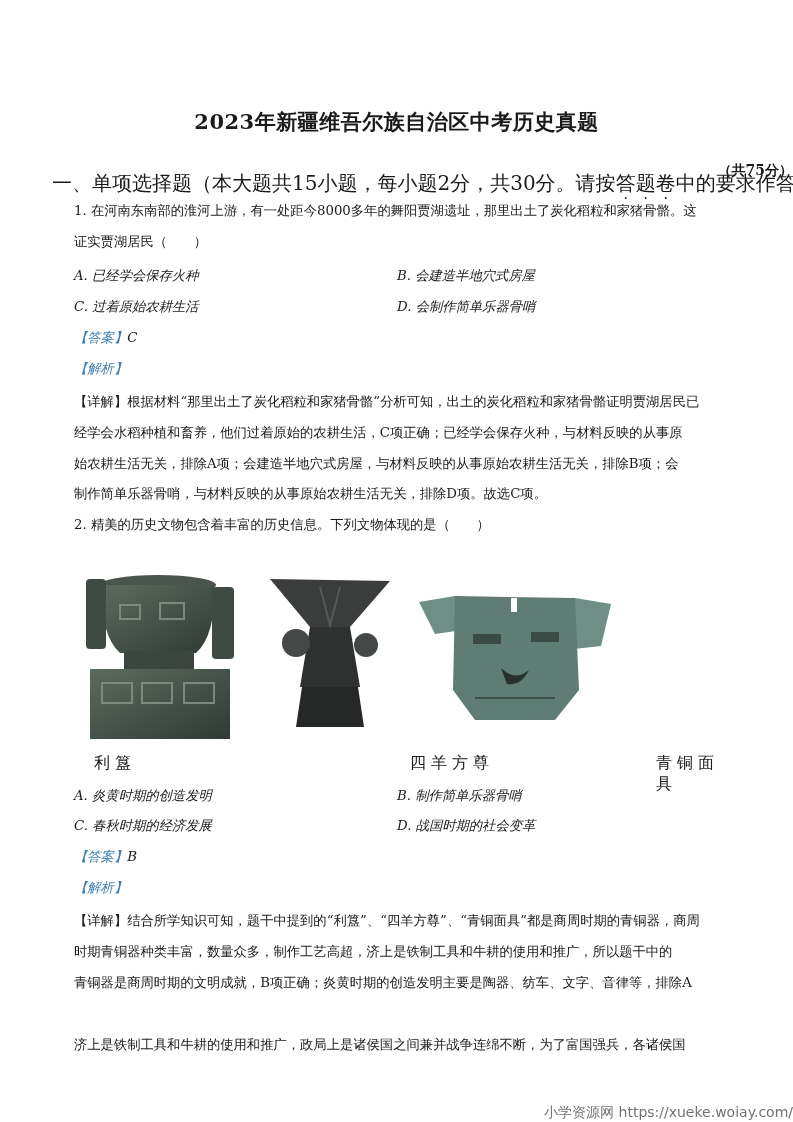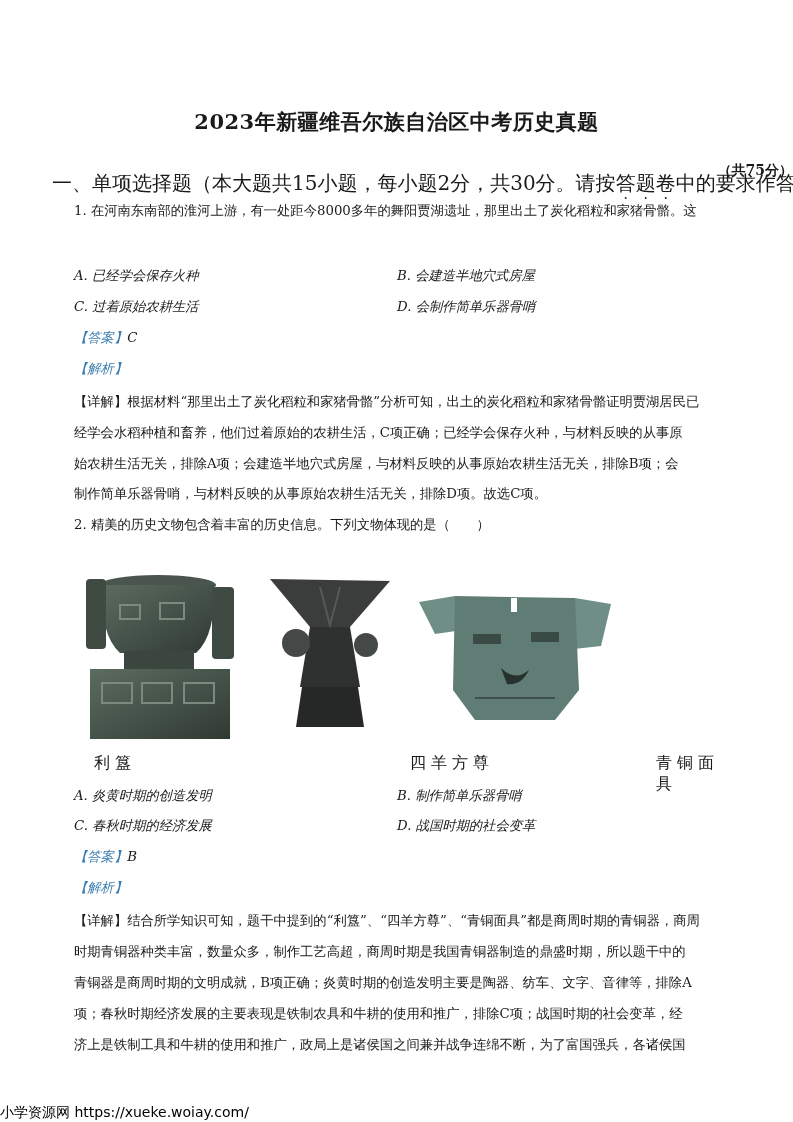--- a/index.html
+++ b/index.html
@@ -12,34 +12,35 @@
               font-size:14px; font-weight:bold; }
   .section { position:absolute; top:130px; left:52px; width:680px; font-size:20px; font-weight:normal; white-space:nowrap; }
   .em { position:relative; }
   .em::after { content:"·"; position:absolute; left:50%; transform:translateX(-50%); bottom:-11px; font-size:14px; }
   .line { position:absolute; left:74px; width:660px; font-size:13.3px; line-height:20px; white-space:nowrap; }
   .opt { position:absolute; font-size:13.3px; white-space:nowrap;font-style:italic; }
   .tag { color:#3b7db0; }
   .figure { position:absolute; top:515px; left:70px; width:660px; height:200px; }
   .art { position:absolute; }
   .caption { position:absolute; font-size:16px; letter-spacing:5px; font-family:"DejaVu Serif",serif; }
-  .footer { position:absolute; top:1064px; left:0; width:793px; text-align:left;
-            font-family:"DejaVu Sans","Liberation Sans",sans-serif; font-size:14px; color:#000000; }
+  .footer { position:absolute; top:1064px; left:0; width:793px; text-align:right;
+            font-family:"DejaVu Sans","Liberation Sans",sans-serif; font-size:14px; color:#737373; }
 </style>
 </head>
 <body>
 
 <div class="page">
 
   <div class="title">2023年新疆维吾尔族自治区中考历史真题</div>
   <div class="subtitle">（共75分）</div>
 
   <div class="section"><span>一、单项选择题（本大题共15小题，每小题2分，共30分。请按</span><span class="em">答</span><span class="em">题</span><span class="em">卷</span><span>中的要求作答）</span></div>
 
   <div class="line" style="top:161px">1. 在河南东南部的淮河上游，有一处距今8000多年的舞阳贾湖遗址，那里出土了炭化稻粒和家猪骨骼。这</div>
+  <div class="line" style="top:192px">证实贾湖居民（　　）</div>
 
   <div class="opt" style="top:227px;left:74px">A. 已经学会保存火种</div>
   <div class="opt" style="top:227px;left:397px">B. 会建造半地穴式房屋</div>
   <div class="opt" style="top:258px;left:74px">C. 过着原始农耕生活</div>
   <div class="opt" style="top:258px;left:397px">D. 会制作简单乐器骨哨</div>
 
   <div class="opt" style="top:289px;left:74px"><span class="tag">【答案】</span><span>C</span></div>
   <div class="opt tag" style="top:320px;left:74px">【解析】</div>
 
   <div class="line" style="top:383px">经学会水稻种植和畜养，他们过着原始的农耕生活，C项正确；已经学会保存火种，与材料反映的从事原</div>
@@ -93,19 +94,18 @@
 
   <div class="opt" style="top:747px;left:74px">A. 炎黄时期的创造发明</div>
   <div class="opt" style="top:747px;left:397px">B. 制作简单乐器骨哨</div>
   <div class="opt" style="top:777px;left:74px">C. 春秋时期的经济发展</div>
   <div class="opt" style="top:777px;left:397px">D. 战国时期的社会变革</div>
 
   <div class="opt" style="top:808px;left:74px"><span class="tag">【答案】</span><span>B</span></div>
   <div class="opt tag" style="top:839px;left:74px">【解析】</div>
 
   <div class="line" style="top:871px"><span>【详解】</span><span>结合所学知识可知，题干中提到的“利簋”、“四羊方尊”、“青铜面具”都是商周时期的青铜器，商周</span></div>
-  <div class="line" style="top:902px">时期青铜器种类丰富，数量众多，制作工艺高超，商周时期是我国青铜器制造的鼎盛时期，所以题干中的</div>
+  <div class="line" style="top:902px">时期青铜器种类丰富，数量众多，制作工艺高超，济上是铁制工具和牛耕的使用和推广，所以题干中的</div>
   <div class="line" style="top:933px">青铜器是商周时期的文明成就，B项正确；炎黄时期的创造发明主要是陶器、纺车、文字、音律等，排除A</div>
-  <div class="line" style="top:964px">项；春秋时期经济发展的主要表现是铁制农具和牛耕的使用和推广，排除C项；战国时期的社会变革，经</div>
   <div class="line" style="top:995px">济上是铁制工具和牛耕的使用和推广，政局上是诸侯国之间兼并战争连绵不断，为了富国强兵，各诸侯国</div>
 
   <div class="footer">小学资源网 https://xueke.woiay.com/</div>
 </div>
 
 </body></html>

